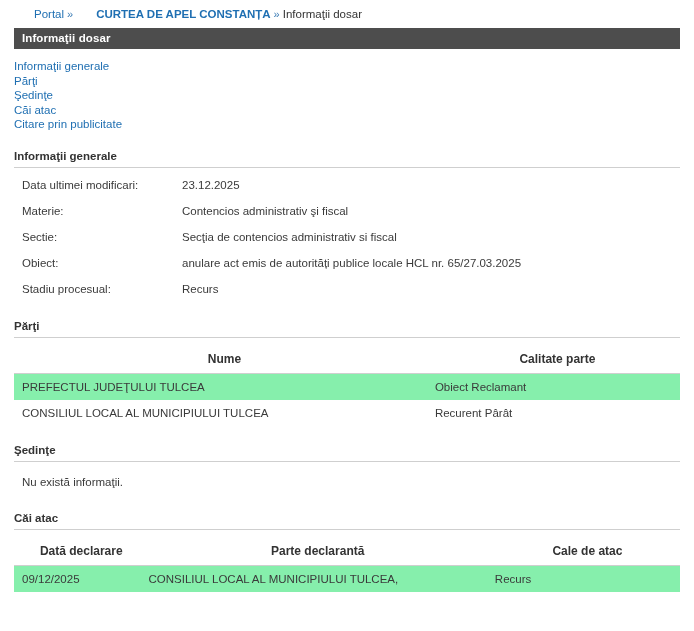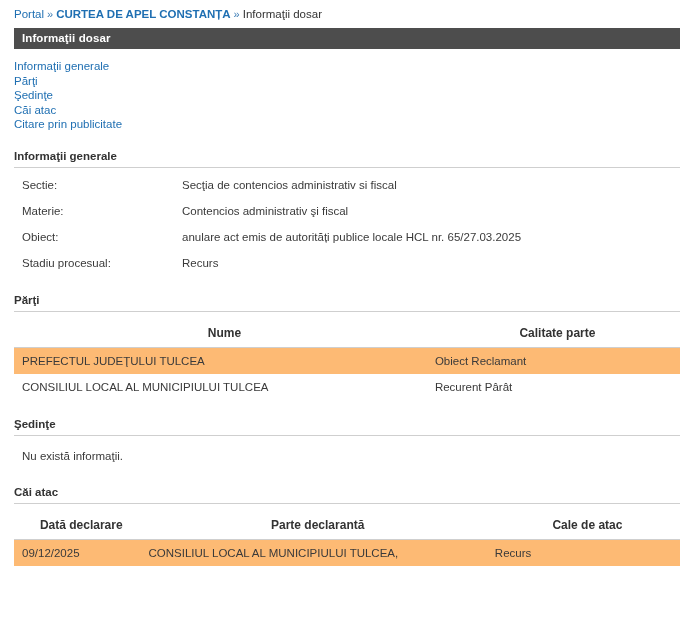--- a/index.html
+++ b/index.html
@@ -23,20 +23,21 @@
   
   .breadcrumb {
     padding: 8px 14px 6px 14px;
     font-size: 11.5px;
     color: #444;
     white-space: nowrap;
   }
   .breadcrumb a {
     color: #1f6fb2;
     text-decoration: none;
+    margin-left: 20px;
   }
   .breadcrumb a.strong {
     font-weight: bold;
   }
   .breadcrumb .sep {
     color: #3b7cb5;
     padding: 0 3px;
     font-size: 11px;
   }
   .breadcrumb .current {
@@ -105,21 +106,21 @@
     padding: 8px 0 7px 8px;
     border-bottom: 1px solid #cfcfcf;
   }
   .data-table td {
     font-size: 11.5px;
     color: #3a3a3a;
     padding: 7px 0 7px 8px;
     vertical-align: top;
   }
   .data-table tr.alt td {
-    background: #fdba74;
+    background: #86efac;
   }
   .empty-note {
     padding: 14px 8px 6px 8px;
     font-size: 11.5px;
     color: #3a3a3a;
   }
   .col-nume { width: 62%; }
   .col-calitate { width: 38%; }
   .col-data { width: 19%; }
   .col-parte { width: 52%; }
@@ -142,26 +143,30 @@
     <a href="#">Şedinţe</a>
     <a href="#">Căi atac</a>
     <a href="#">Citare prin publicitate</a>
   </div>
 
   <div class="section">
     <div class="section-title">Informaţii generale</div>
     <table class="info-table">
       <tbody>
       <tr>
+        <td class="label">Data ultimei modificari:</td>
+        <td>23.12.2025</td>
+      </tr>
+      <tr>
+        <td class="label">Materie:</td>
+        <td>Contencios administrativ şi fiscal</td>
+      </tr>
+      <tr>
         <td class="label">Sectie:</td>
         <td>Secţia de contencios administrativ si fiscal</td>
-      </tr>
-      <tr>
-        <td class="label">Materie:</td>
-        <td>Contencios administrativ şi fiscal</td>
       </tr>
       <tr>
         <td class="label">Obiect:</td>
         <td>anulare act emis de autorități publice locale HCL nr. 65/27.03.2025</td>
       </tr>
       <tr>
         <td class="label">Stadiu procesual:</td>
         <td>Recurs</td>
       </tr>
     </tbody>

